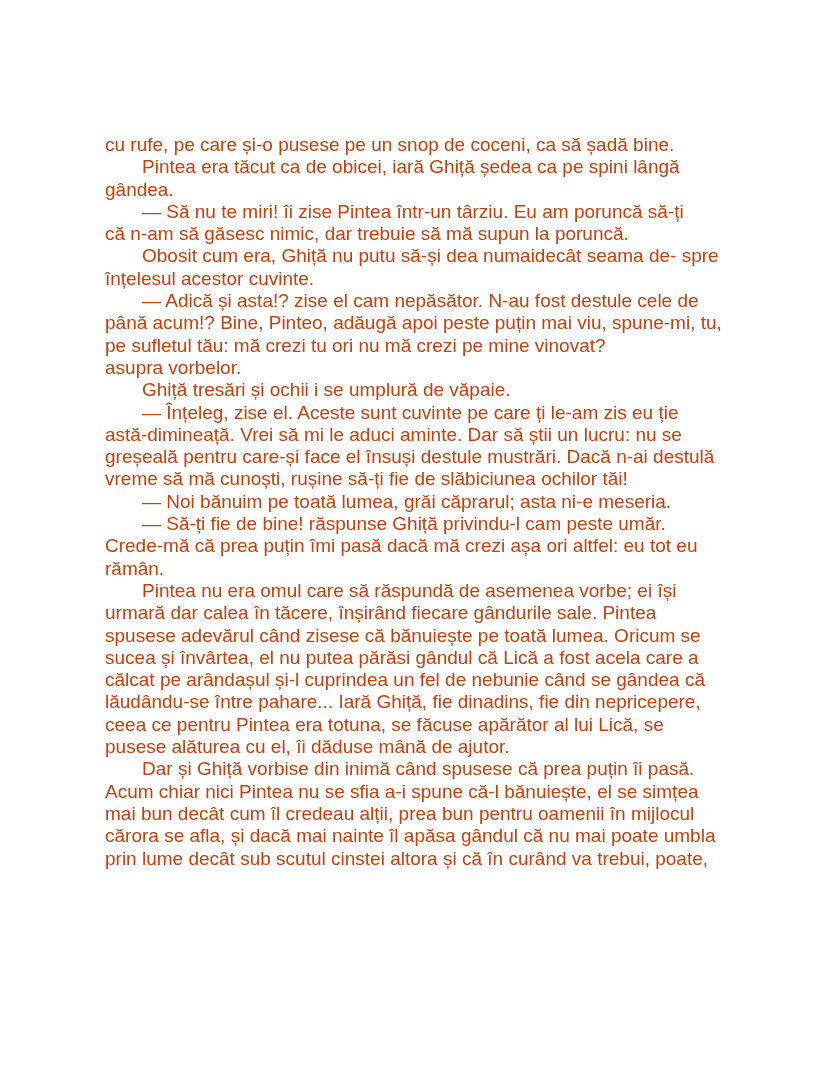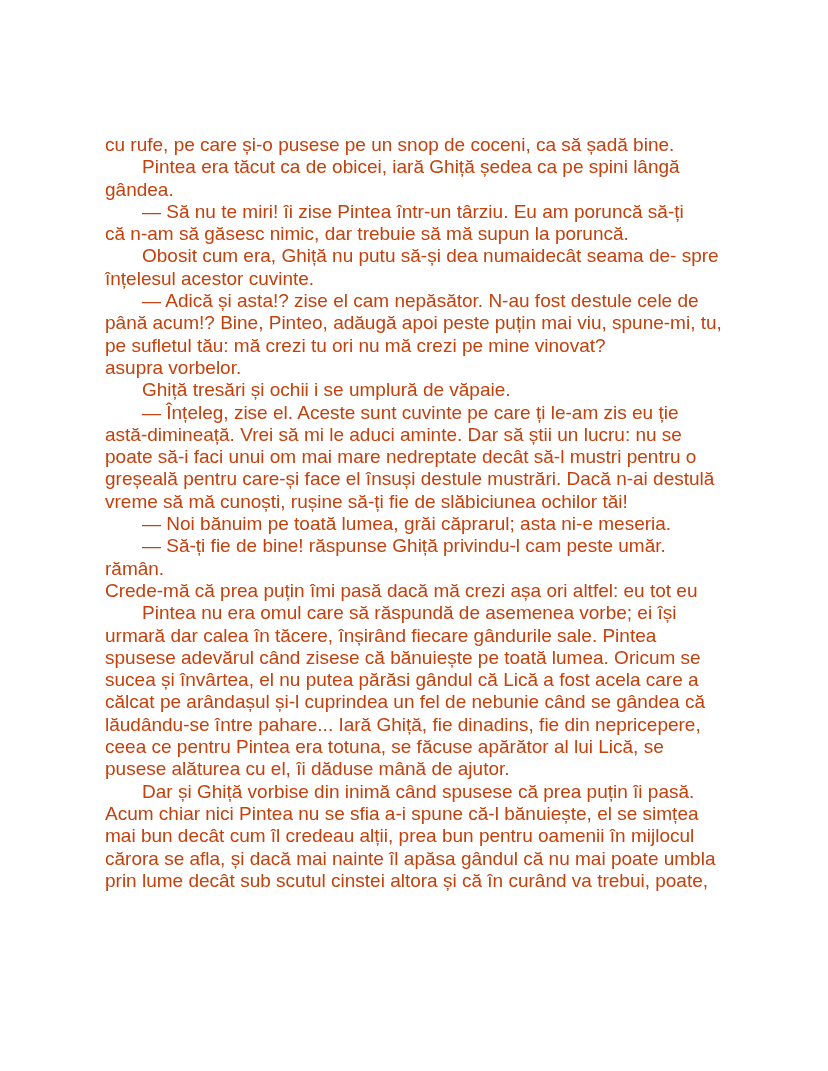--- a/index.html
+++ b/index.html
@@ -44,27 +44,26 @@
     <span class="line">că n-am să găsesc nimic, dar trebuie să mă supun la poruncă.</span>
     <span class="line indent">Obosit cum era, Ghiță nu putu să-și dea numaidecât seama de- spre</span>
     <span class="line">înțelesul acestor cuvinte.</span>
     <span class="line indent">— Adică și asta!? zise el cam nepăsător. N-au fost destule cele de</span>
     <span class="line">până acum!? Bine, Pinteo, adăugă apoi peste puțin mai viu, spune-mi, tu,</span>
     <span class="line">pe sufletul tău: mă crezi tu ori nu mă crezi pe mine vinovat?</span>
     <span class="line">asupra vorbelor.</span>
     <span class="line indent">Ghiță tresări și ochii i se umplură de văpaie.</span>
     <span class="line indent">— Înțeleg, zise el. Aceste sunt cuvinte pe care ți le-am zis eu ție</span>
     <span class="line">astă-dimineață. Vrei să mi le aduci aminte. Dar să știi un lucru: nu se</span>
-    <span class="line">poate să-i faci unui om mai mare nedreptate decât să-l mustri pentru o</span>
     <span class="line">greșeală pentru care-și face el însuși destule mustrări. Dacă n-ai destulă</span>
     <span class="line">vreme să mă cunoști, rușine să-ți fie de slăbiciunea ochilor tăi!</span>
     <span class="line indent">— Noi bănuim pe toată lumea, grăi căprarul; asta ni-e meseria.</span>
     <span class="line indent">— Să-ți fie de bine! răspunse Ghiță privindu-l cam peste umăr.</span>
+    <span class="line">Crede-mă că prea puțin îmi pasă dacă mă crezi așa ori altfel: eu tot eu</span>
     <span class="line">rămân.</span>
-    <span class="line">Crede-mă că prea puțin îmi pasă dacă mă crezi așa ori altfel: eu tot eu</span>
     <span class="line indent">Pintea nu era omul care să răspundă de asemenea vorbe; ei își</span>
     <span class="line">urmară dar calea în tăcere, înșirând fiecare gândurile sale. Pintea</span>
     <span class="line">spusese adevărul când zisese că bănuiește pe toată lumea. Oricum se</span>
     <span class="line">sucea și învârtea, el nu putea părăsi gândul că Lică a fost acela care a</span>
     <span class="line">călcat pe arândașul și-l cuprindea un fel de nebunie când se gândea că</span>
     <span class="line">lăudându-se între pahare... Iară Ghiță, fie dinadins, fie din nepricepere,</span>
     <span class="line">ceea ce pentru Pintea era totuna, se făcuse apărător al lui Lică, se</span>
     <span class="line">pusese alăturea cu el, îi dăduse mână de ajutor.</span>
     <span class="line indent">Dar și Ghiță vorbise din inimă când spusese că prea puțin îi pasă.</span>
     <span class="line">Acum chiar nici Pintea nu se sfia a-i spune că-l bănuiește, el se simțea</span>

